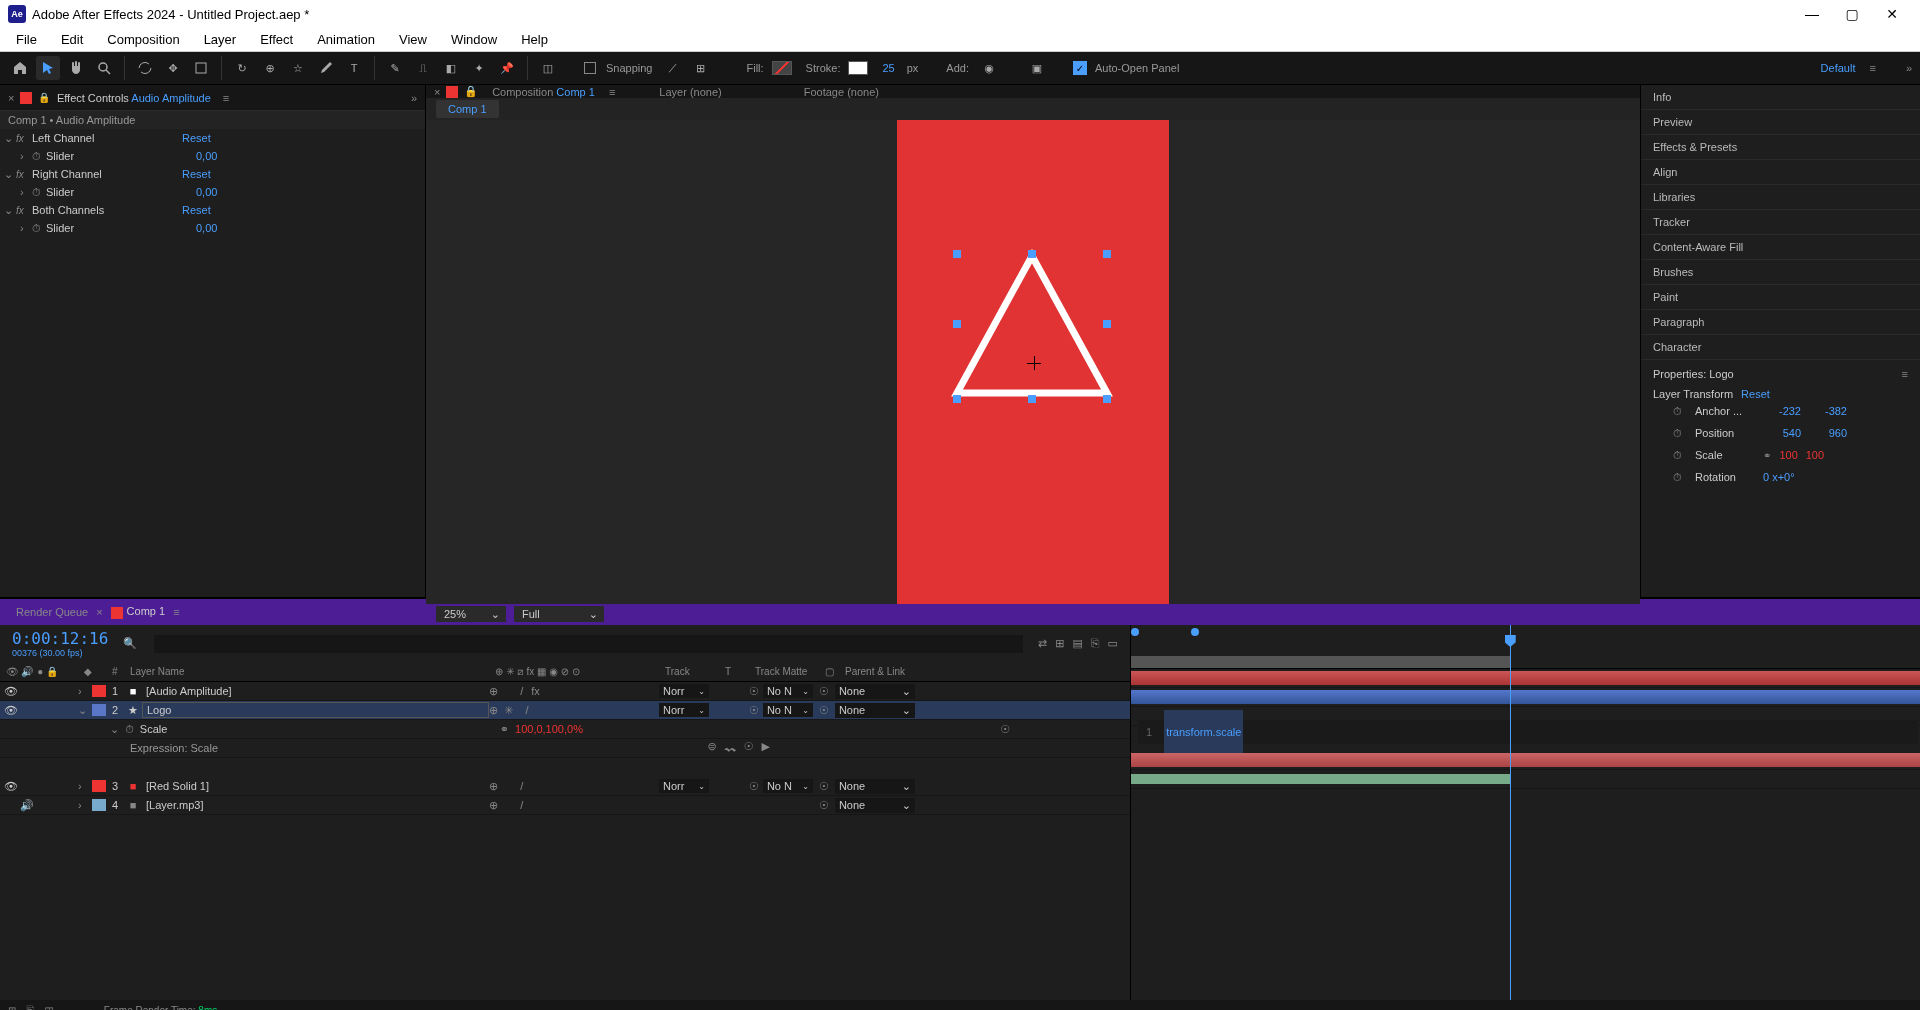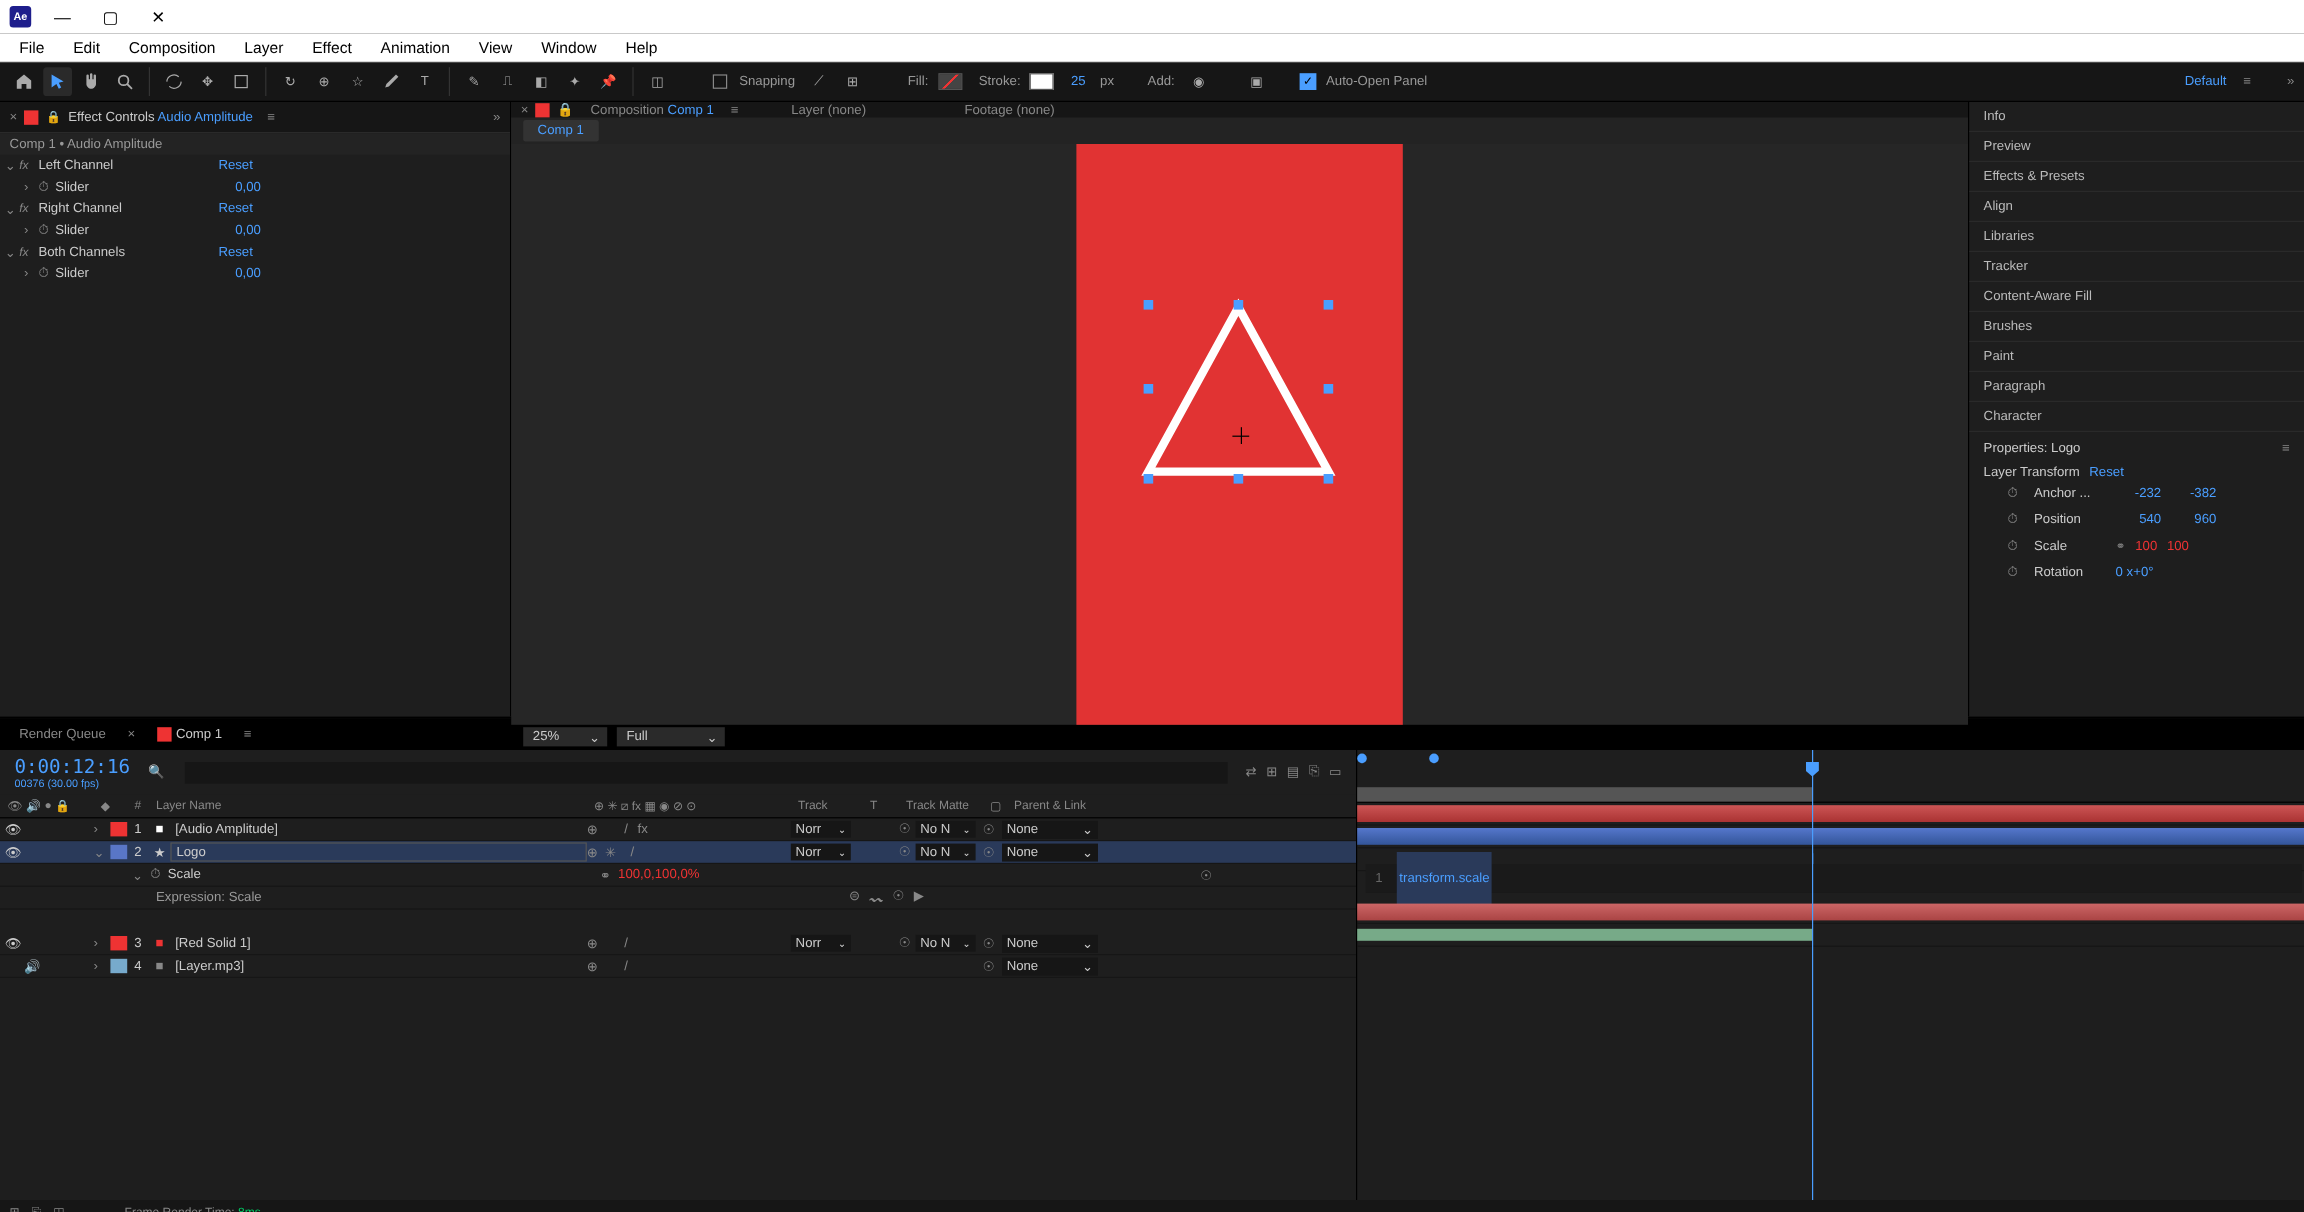--- a/index.html
+++ b/index.html
@@ -85,21 +85,21 @@
 .props .prhdr .blue { color: #4a9eff; margin-left: 8px; cursor: pointer; }
 .proprow { display: flex; align-items: center; height: 22px; gap: 8px; padding-left: 20px; }
 .proprow .sw { width: 14px; color: #888; }
 .proprow .lbl { flex: 0 0 60px; color: #ccc; }
 .proprow .v1 { color: #4a9eff; width: 38px; text-align: right; cursor: pointer; }
 .proprow .v2 { color: #4a9eff; width: 38px; text-align: right; cursor: pointer; }
 .proprow .vr { color: #e33; cursor: pointer; }
 
 
 .timeline { height: 423px; background: #1e1e1e; border-top: 2px solid #000; display: flex; flex-direction: column; }
-.tlhdr { height: 26px; background: #000000; display: flex; align-items: center; padding: 0 8px; gap: 10px; }
+.tlhdr { height: 26px; background: #4c1d95; display: flex; align-items: center; padding: 0 8px; }
 .tltab { padding: 0 8px; color: #888; cursor: pointer; }
 .tltab.active { color: #ccc; }
 .tltab .sq { width: 12px; height: 12px; background: #e33; display: inline-block; vertical-align: middle; margin-right: 4px; }
 
 .tlmain { display: flex; flex: 1; }
 .tlleft { width: 1130px; background: #1e1e1e; }
 .tlright { flex: 1; background: #1e1e1e; border-left: 1px solid #000; position: relative; }
 
 .tltime { display: flex; align-items: center; gap: 15px; padding: 4px 12px; }
 .tltime .tc { color: #4a9eff; font-size: 16px; font-family: monospace; }
@@ -161,20 +161,21 @@
 .excursor { position: absolute; width: 1px; height: 16px; background: #4a9eff; left: 48%; top: 86px; }
 
 .tlfooter { height: 20px; background: #161616; display: flex; align-items: center; padding: 0 8px; gap: 10px; color: #888; font-size: 10px; }
 .tlfooter .rtime { color: #0c6; }
 </style>
 </head>
 <body>
 
 <div class="titlebar">
   <div class="appicon">Ae</div>
+  <div class="title">Adobe After Effects 2024 - Untitled Project.aep *</div>
   <div class="winctl">—</div>
   <div class="winctl">▢</div>
   <div class="winctl">✕</div>
 </div>
 
 <div class="menubar">
   <span>File</span>
   <span>Edit</span>
   <span>Composition</span>
   <span>Layer</span>
@@ -230,21 +231,21 @@
     </div>
   <div class="tool">T</div>
   <div class="tbsep"></div>
   <div class="tool">✎</div>
   <div class="tool">⎍</div>
   <div class="tool">◧</div>
   <div class="tool">✦</div>
   <div class="tool">📌</div>
   <div class="tbsep"></div>
   <div class="tool">◫</div>
-  <div style="display:flex;align-items:center;margin-left:30px;">
+  <div style="display:flex;align-items:center;margin-left:20px;">
     <span style="width:12px;height:12px;border:1px solid #888;margin-right:6px"></span>
     <span class="tblabel">Snapping</span>
   </div>
   <div class="tool">⟋</div>
   <div class="tool">⊞</div>
   <span class="tblabel" style="margin-left:30px">Fill:</span>
   <span class="swatch fill"></span>
   <span class="tblabel" style="margin-left:10px">Stroke:</span>
   <span class="swatch stroke"></span>
   <span class="tblabel blue" style="margin-left:10px">25</span>

